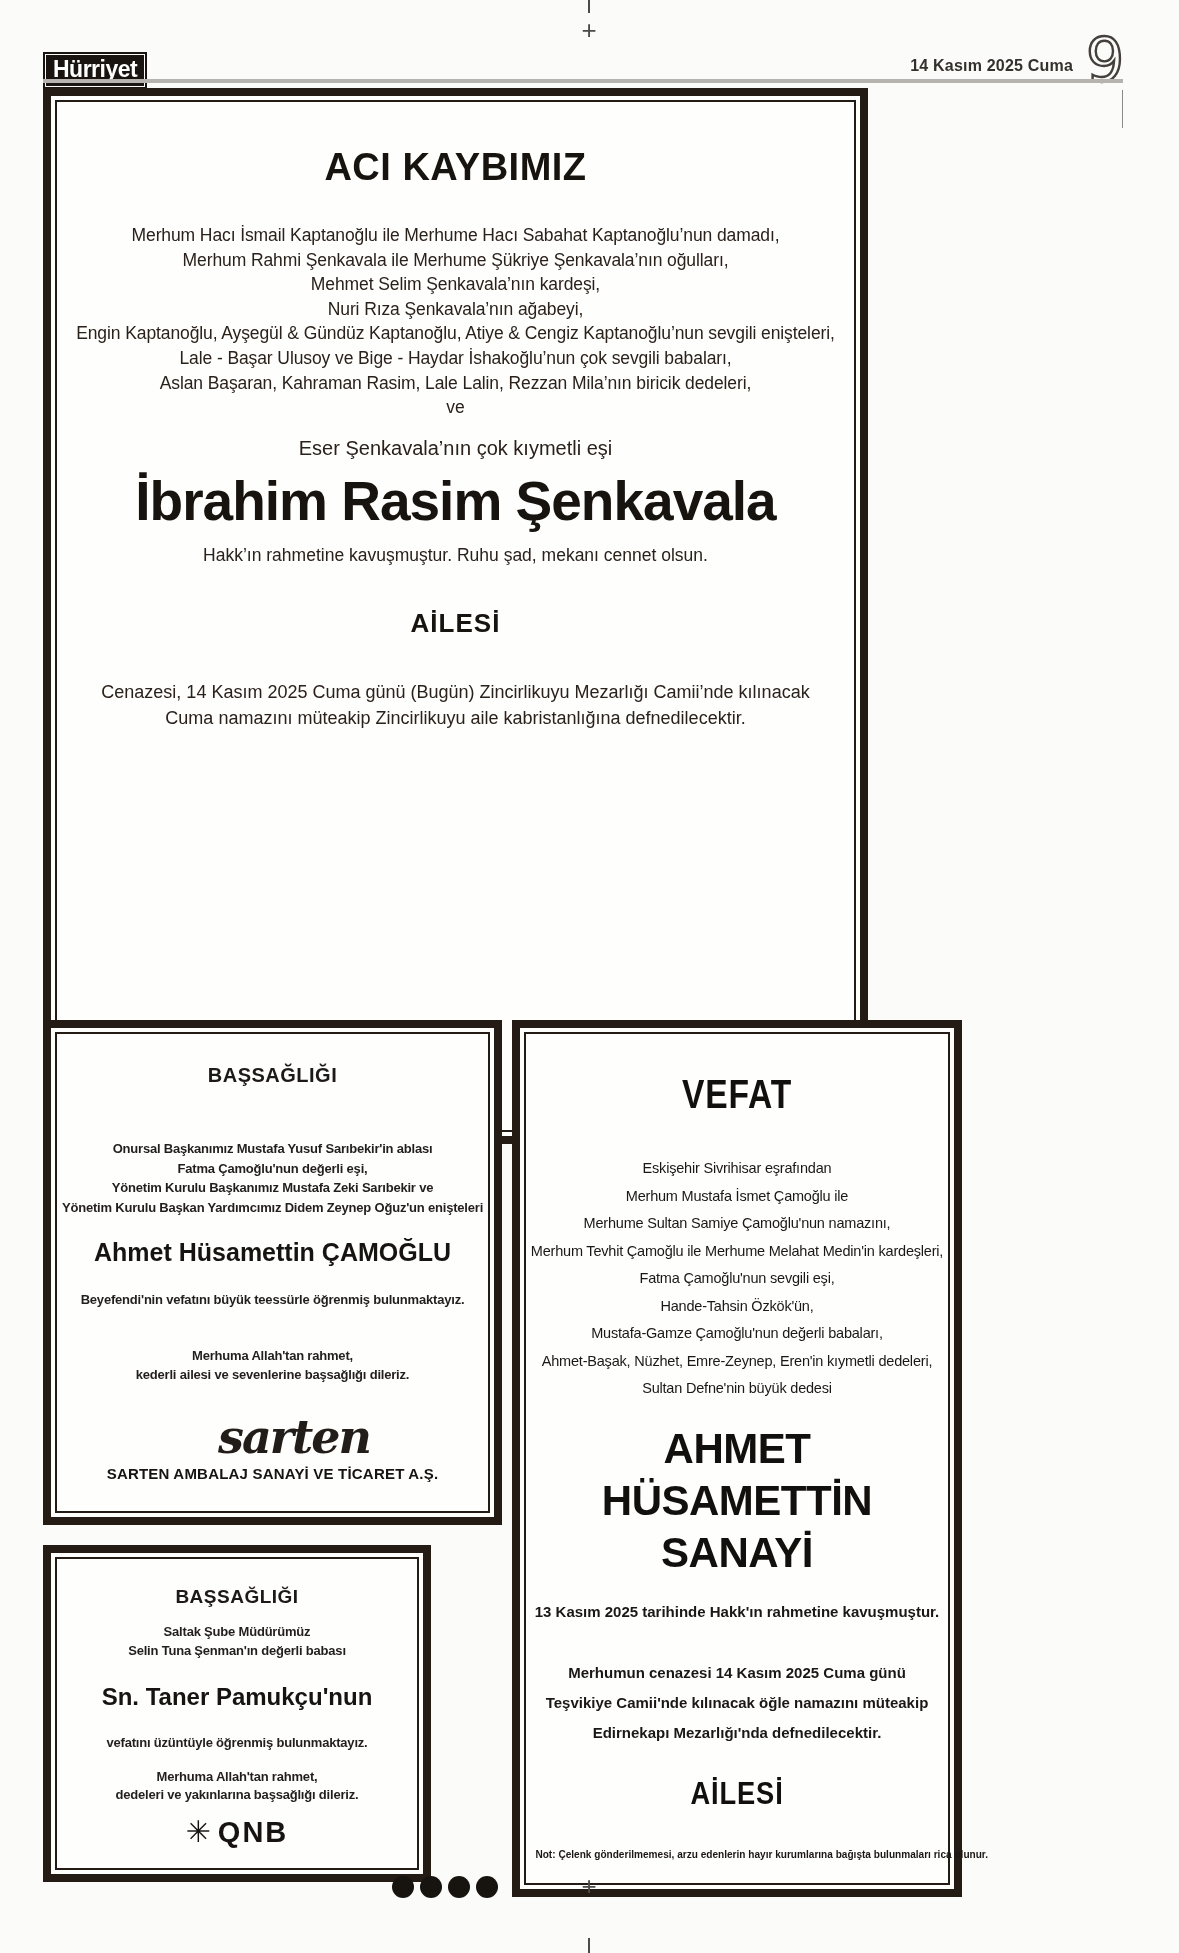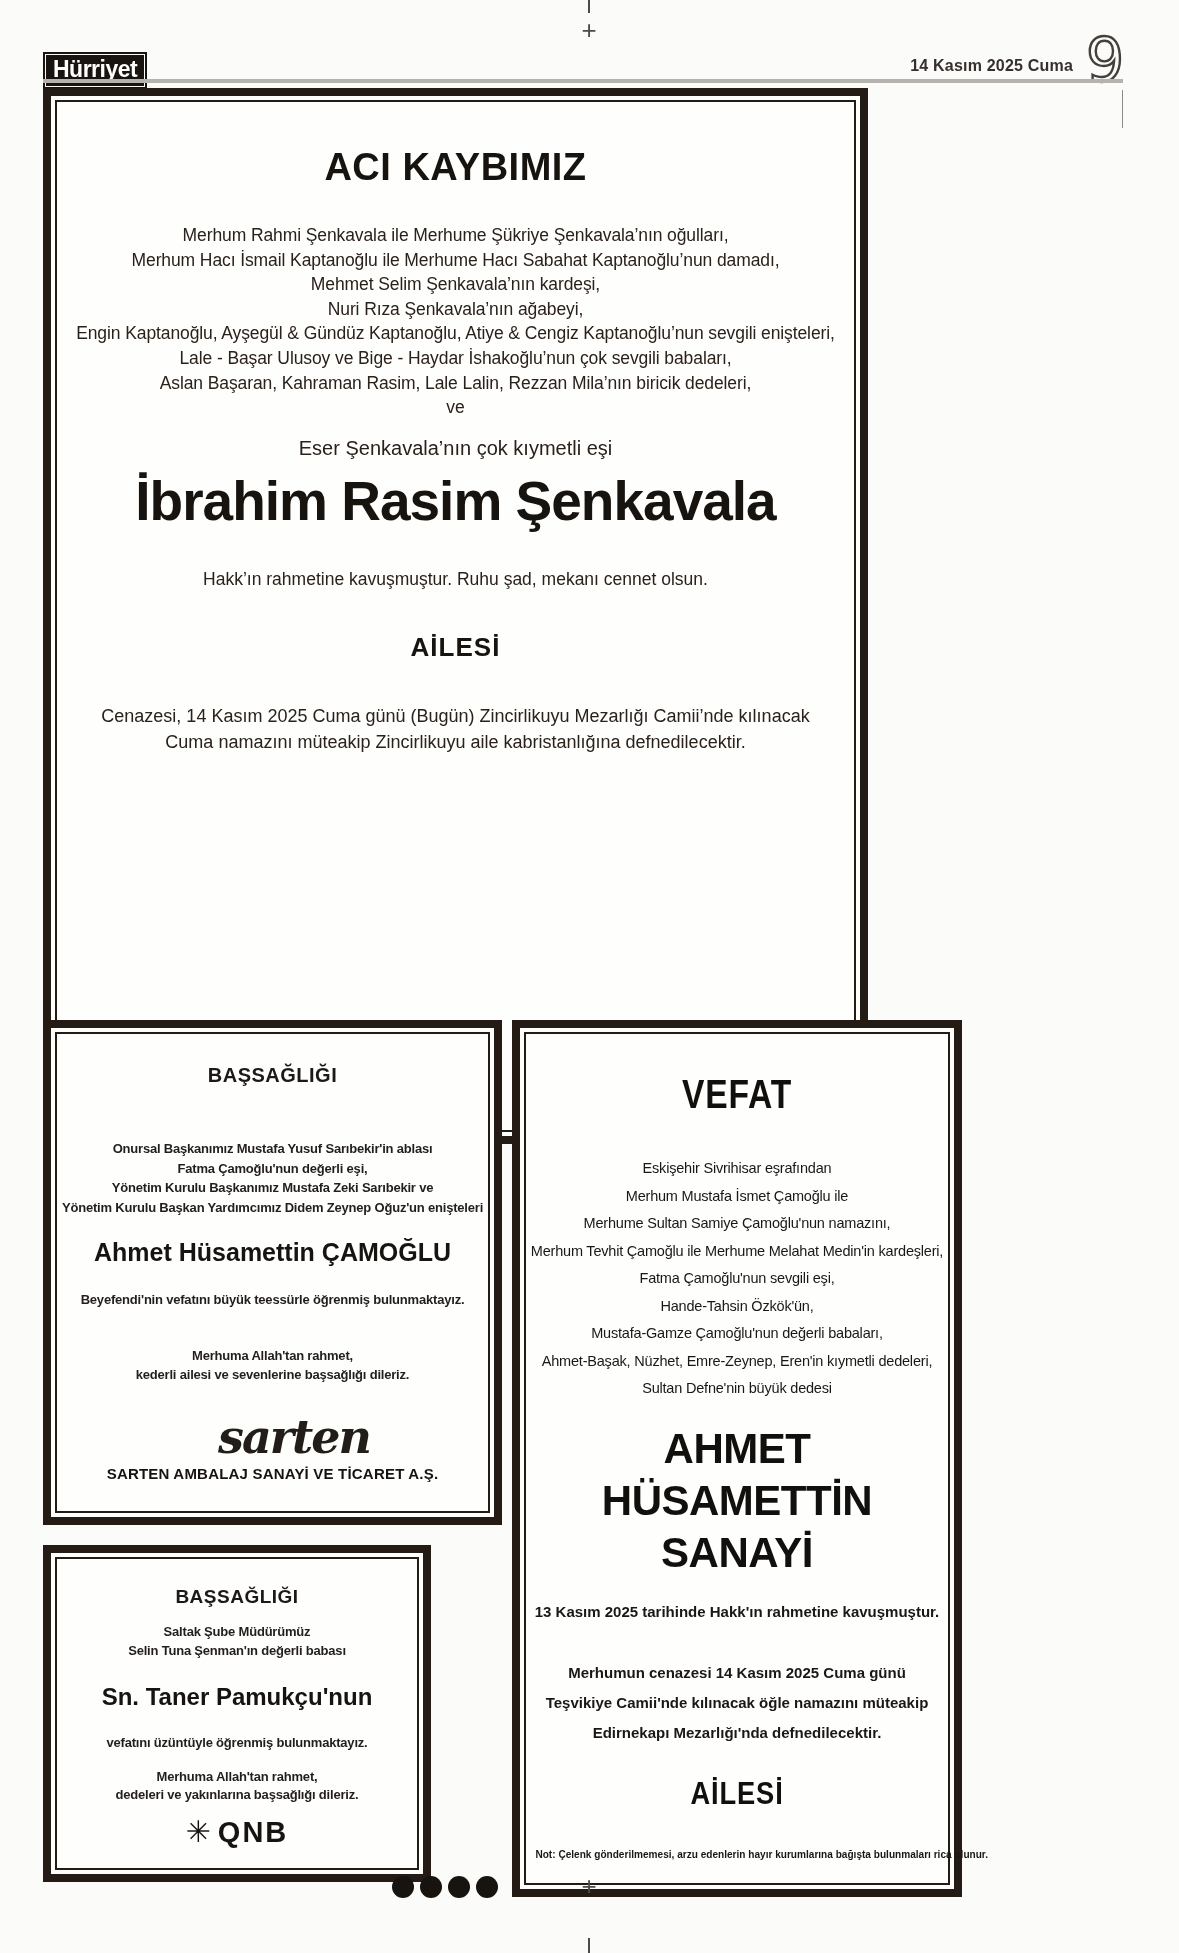--- a/index.html
+++ b/index.html
@@ -46,21 +46,21 @@
   .frame-inner{position:absolute;inset:4px;border:2px solid var(--ink);text-align:center;}
   .box-main{left:43px;top:88px;width:825px;height:1056px;}
   .box-sarten{left:43px;top:1020px;width:459px;height:505px;}
   .box-qnb{left:43px;top:1545px;width:388px;height:337px;}
   .box-vefat{left:512px;top:1020px;width:450px;height:877px;}
   
   .main-title{margin-top:44px;font-size:38px;font-weight:800;letter-spacing:0.5px;color:var(--black);}
   .main-lines{margin-top:34px;font-size:17.5px;line-height:24.6px;color:var(--ink-soft);letter-spacing:-0.1px;}
   .spouse-line{margin-top:17px;font-size:20px;color:var(--ink-soft);}
   .main-name{margin-top:9px;font-size:55px;font-weight:800;letter-spacing:-1px;color:var(--black);}
-  .main-passing{margin-top:36px;font-size:17.5px;color:var(--ink-soft);}
+  .main-passing{margin-top:12px;font-size:17.5px;color:var(--ink-soft);}
   .main-family{margin-top:42px;font-size:26px;font-weight:800;letter-spacing:1px;color:var(--black);}
   .main-funeral{margin-top:40px;font-size:18px;line-height:26.5px;color:var(--ink-soft);}
   
   .cond-title{font-size:20px;font-weight:800;letter-spacing:0.5px;color:#1d1916;}
   .cond-small{font-size:13px;font-weight:700;line-height:19.5px;color:#221e1b;letter-spacing:-0.2px;}
   .cond-name{font-weight:800;color:#171310;}
   .sarten-title{margin-top:30px;}
   .sarten-intro{margin-top:52px;}
   .sarten-name{margin-top:21px;font-size:25px;}
   .sarten-body{margin-top:23px;}
@@ -103,22 +103,22 @@
   <div class="masthead">Hürriyet</div>
   <div class="header-date">14 Kasım 2025 Cuma</div>
   <div class="page-number">9</div>
   <div class="header-rule"></div>
   <div class="tick-right"></div>
 
   <div class="frame box-main">
     <div class="frame-inner">
       <div class="main-title">ACI KAYBIMIZ</div>
       <div class="main-lines">
+        <div>Merhum Hacı İsmail Kaptanoğlu ile Merhume Hacı Sabahat Kaptanoğlu’nun damadı,</div>
         <div>Merhum Rahmi Şenkavala ile Merhume Şükriye Şenkavala’nın oğulları,</div>
-        <div>Merhum Hacı İsmail Kaptanoğlu ile Merhume Hacı Sabahat Kaptanoğlu’nun damadı,</div>
         <div>Mehmet Selim Şenkavala’nın kardeşi,</div>
         <div>Nuri Rıza Şenkavala’nın ağabeyi,</div>
         <div>Engin Kaptanoğlu, Ayşegül &amp; Gündüz Kaptanoğlu, Atiye &amp; Cengiz Kaptanoğlu’nun sevgili enişteleri,</div>
         <div>Lale - Başar Ulusoy ve Bige - Haydar İshakoğlu’nun çok sevgili babaları,</div>
         <div>Aslan Başaran, Kahraman Rasim, Lale Lalin, Rezzan Mila’nın biricik dedeleri,</div>
         <div>ve</div>
       </div>
       <div class="spouse-line">Eser Şenkavala’nın çok kıymetli eşi</div>
       <div class="main-name">İbrahim Rasim Şenkavala</div>
       <div class="main-passing">Hakk’ın rahmetine kavuşmuştur. Ruhu şad, mekanı cennet olsun.</div>

